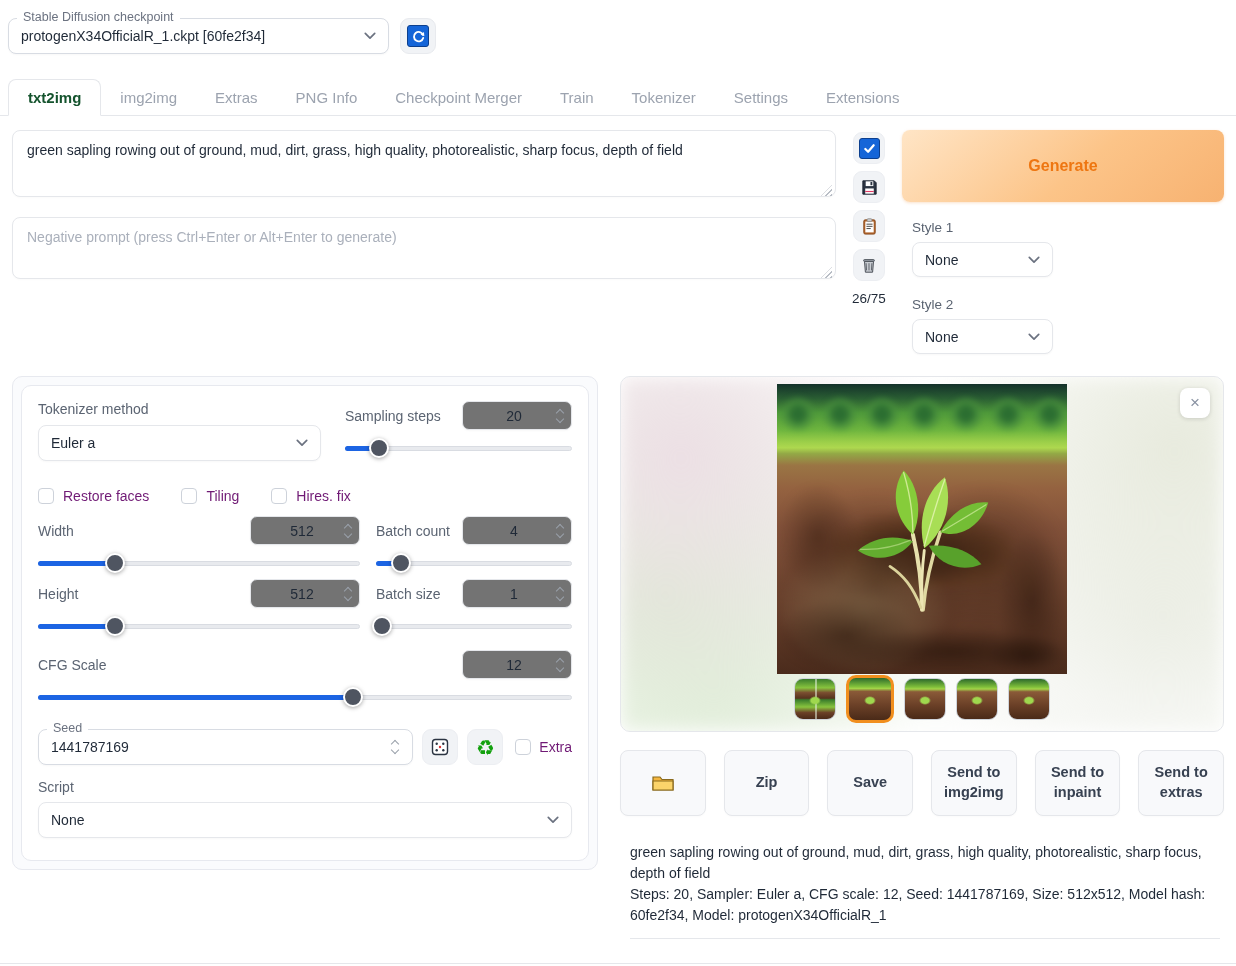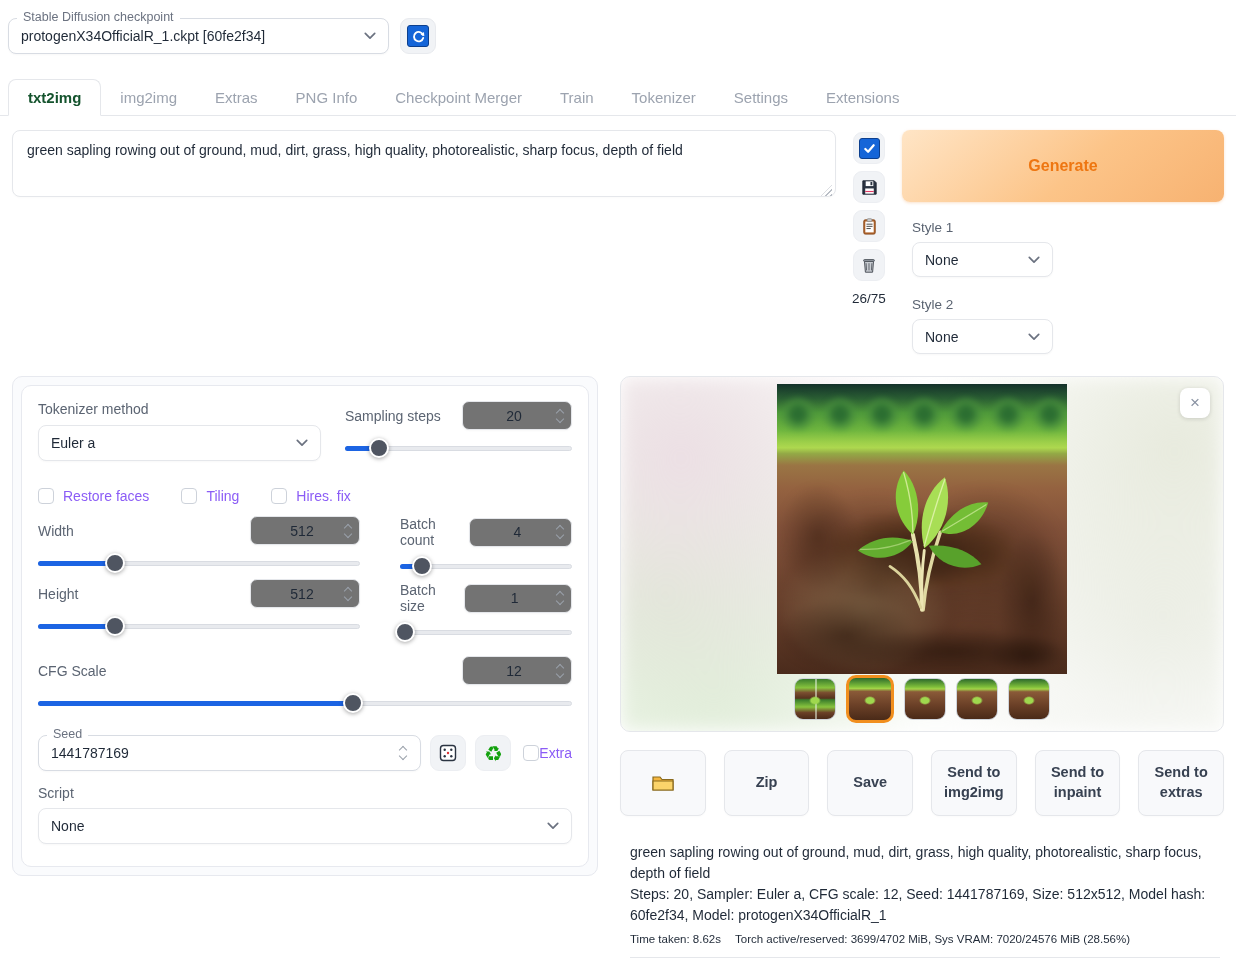--- a/index.html
+++ b/index.html
@@ -76,33 +76,33 @@
   .slider { position:relative; height:20px; margin-top:8px; cursor:pointer; }
   .track { position:absolute; left:0; right:0; top:8px; height:5px; border-radius:3px;
     background:#e8eaee; border:1px solid #d9dce2; }
   .fill { position:absolute; left:0; top:8px; height:5px; border-radius:3px; background:#1c64e3; }
   .sthumb { position:absolute; top:10px; width:20px; height:20px; border-radius:50%;
     background:#4f5561; border:2.5px solid #fff; box-shadow:0 1px 4px rgba(0,0,0,.35);
     transform:translate(-50%,-50%); cursor:grab; }
   .cbrow { display:flex; gap:32px; margin:27px 0 12px; }
   .cbitem { display:flex; align-items:center; gap:9px; cursor:pointer; }
   .cb { width:16px; height:16px; border:1.5px solid #cdd2da; border-radius:4px; background:#fff; flex:none; }
-  .cblabel { font-size:14px; color:#8b5cf6; }
-  .dimgrid { display:flex; gap:40px;margin-top:12px; }
+  .cblabel { font-size:14px; color:#701a75; }
+  .dimgrid { display:flex; gap:16px;margin-top:12px; }
   .dimcol-l { width:322px; flex:none; }
   .dimcol-r { flex:1; }
   .dimrow { margin-bottom:6px; }
   .plabel { font-size:14px; color:#5b6472; }
   .cfg { margin-top:8px; }
   .seedrow { display:flex; align-items:center; gap:9px; margin-top:22px; }
   .seedfield { flex:1; height:36px; }
   .seedfield .val { flex:1; font-size:14px; color:#1f2937; }
   .sq36 { width:36px; height:36px; border-radius:9px; background:#f1f3f6; border:1px solid #eceef2;
     display:flex; align-items:center; justify-content:center; cursor:pointer; flex:none; }
-  .extra { display:flex; align-items:center; margin-left:3px; }
+  .extra { display:flex; align-items:center; gap:8px; margin-left:3px; }
   .scriptwrap { margin-top:14px; }
   .scriptwrap .select { height:36px; margin-top:7px; }
   
   .outcol { flex:1; display:flex; flex-direction:column; }
   .gallery { position:relative; height:356px; background:#fff; border:1px solid #e5e7eb; border-radius:10px; overflow:hidden; }
   .ghost { position:absolute; inset:0;
     background:
       radial-gradient(circle at 10% 22%, rgba(236,222,228,.95), transparent 42%),
       radial-gradient(circle at 7% 62%, rgba(219,234,209,.9), transparent 46%),
       radial-gradient(circle at 16% 90%, rgba(228,238,222,.8), transparent 40%),
@@ -192,20 +192,24 @@
 </div>
 
 <div class="content">
 
   <div class="row1">
     <div class="prompts">
       <div class="ta-wrap">
         <textarea class="ta-prompt" style="">green sapling rowing out of ground, mud, dirt, grass, high quality, photorealistic, sharp focus, depth of field</textarea>
         <span class="grip"></span>
       </div>
+      <div class="ta-wrap">
+        <textarea class="ta-neg" placeholder="Negative prompt (press Ctrl+Enter or Alt+Enter to generate)" style=""></textarea>
+        <span class="grip"></span>
+      </div>
     </div>
     <div class="tools">
       <div class="tool">
         <span class="bluechip" style="width:21px;height:21px;">
           <svg width="13" height="13" viewBox="0 0 14 14">
               <path class="stk" d="M2.5 7.5 L5.5 10.5 L11.5 3.5" stroke="#fff" stroke-width="2.4"></path>
             </svg>
         </span>
       </div>
       <div class="tool">
@@ -486,24 +490,20 @@
         <button class="obtn">Zip</button>
         <button class="obtn">Save</button>
         <button class="obtn">Send to img2img</button>
         <button class="obtn">Send to inpaint</button>
         <button class="obtn">Send to extras</button>
       </div>
 
       <div class="infoblock">
         <div class="infotext">green sapling rowing out of ground, mud, dirt, grass, high quality, photorealistic, sharp focus, depth of field</div>
         <div class="infotext">Steps: 20, Sampler: Euler a, CFG scale: 12, Seed: 1441787169, Size: 512x512, Model hash: 60fe2f34, Model: protogenX34OfficialR_1</div>
-        <div class="timeline">
-          <span>Time taken: 8.62s</span>
-          <span>Torch active/reserved: 3699/4702 MiB, Sys VRAM: 7020/24576 MiB (28.56%)</span>
-        </div>
       </div>
     </div>
   </div>
 </div>
 
 <div class="bottomline"></div>
 
 <div class="footer">
   <div class="flinks">
     <span class="lnk">API</span>

